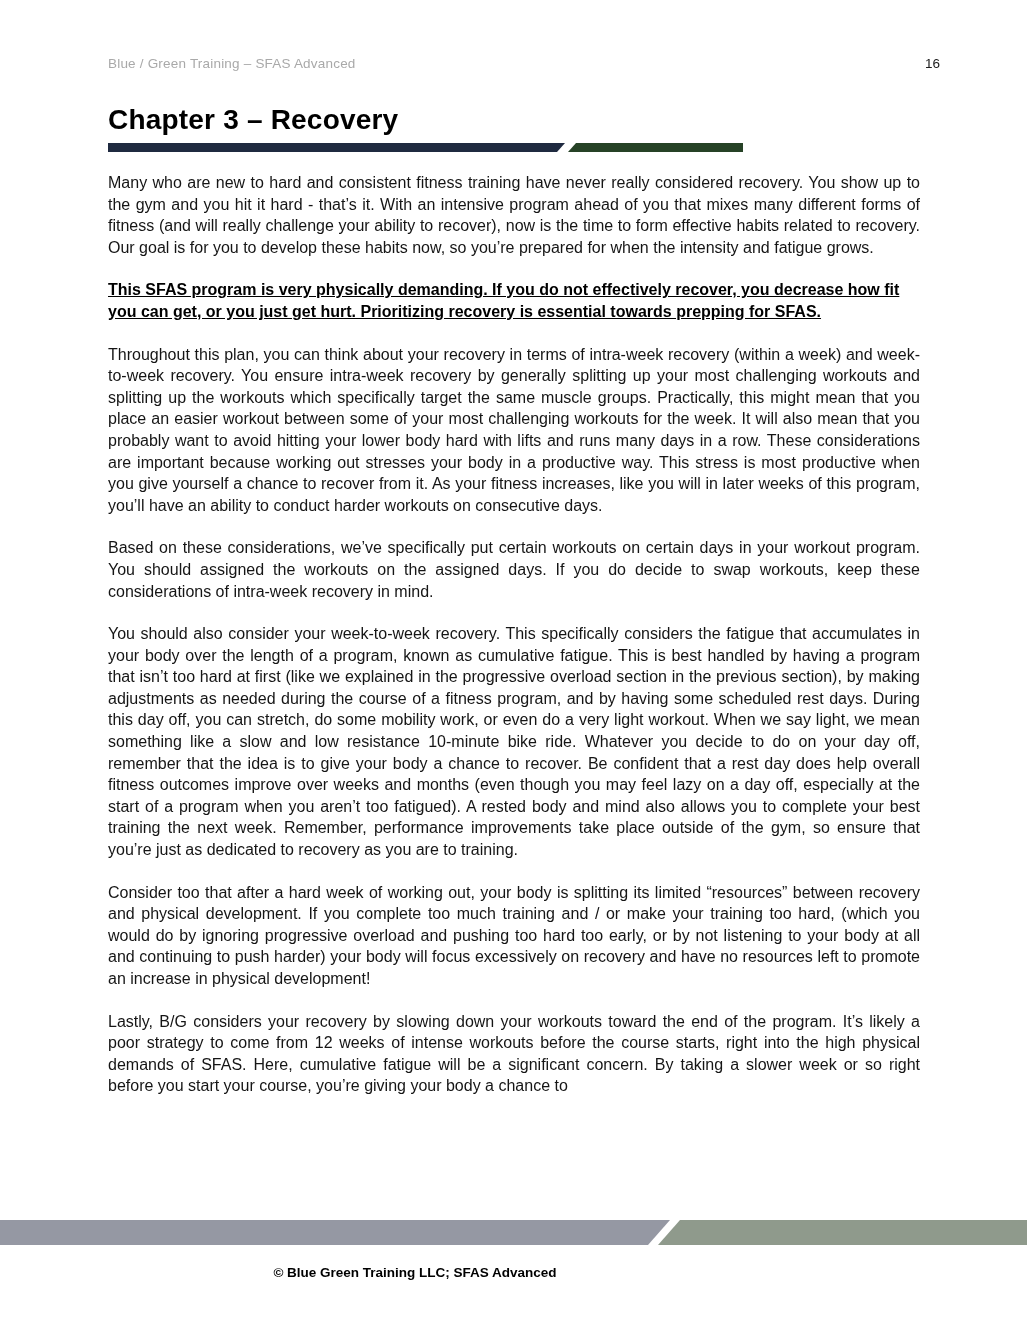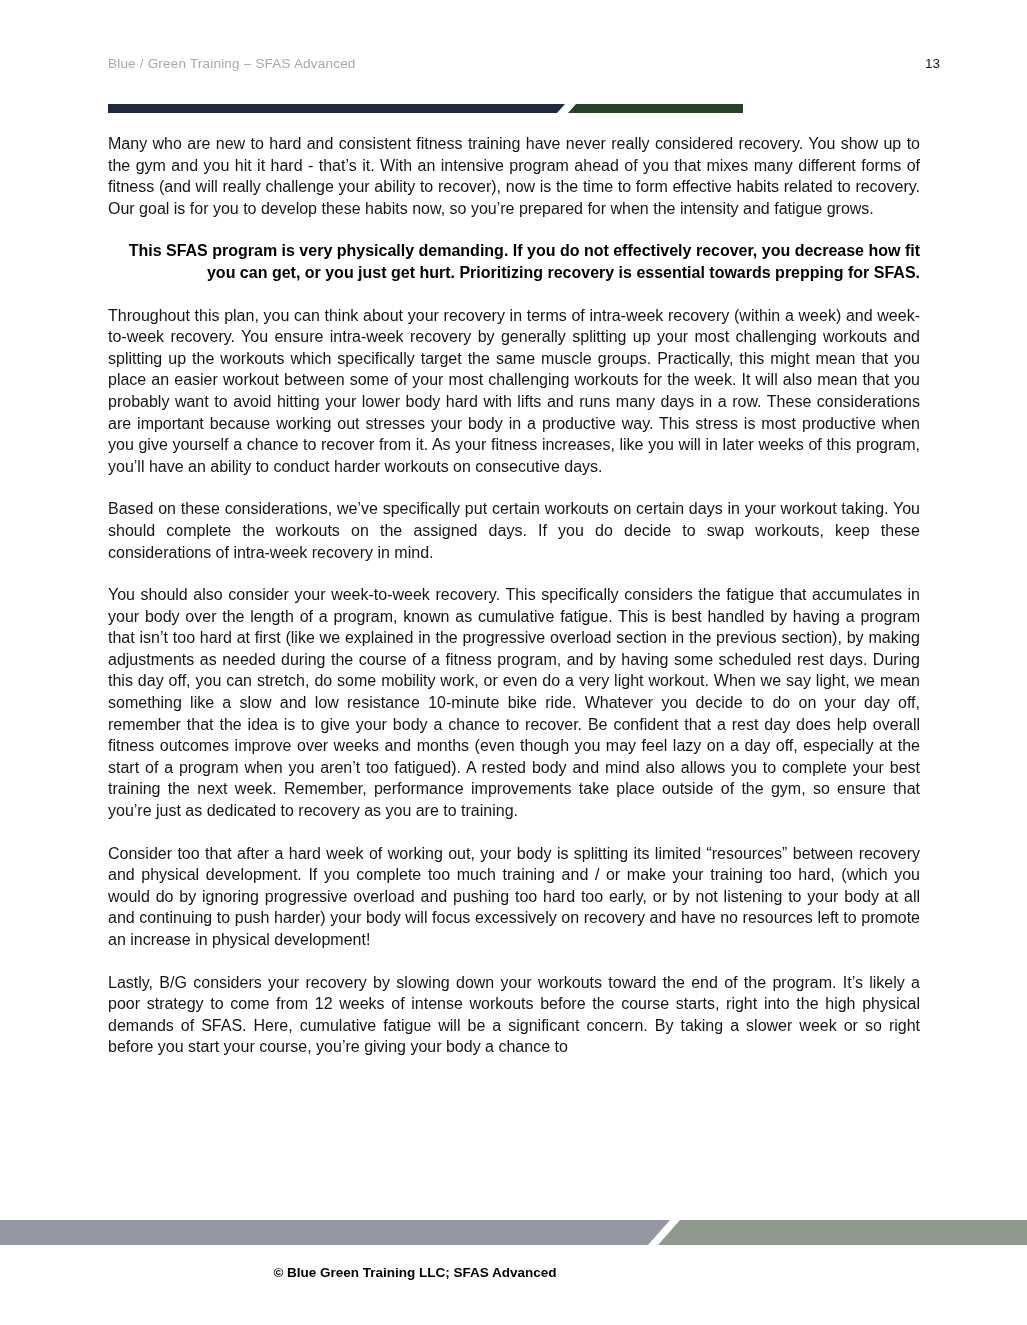--- a/index.html
+++ b/index.html
@@ -52,22 +52,23 @@
   }
   .body-text p {
     font-size: 16px;
     line-height: 21.6px;
     text-align: justify;
     margin: 18px 0 21px 0;
     color: #151515;
   }
   .body-text p.callout {
     font-weight: bold;
-    text-align: right;
+    text-align: left;
     color: #000000;
+    text-decoration: underline;
   }
   
   .footer-band { position: absolute; left: 0; top: 1220px; width: 1027px; height: 25px; }
   .footer-band .seg-gray {
     position: absolute; left: 0; top: 0; height: 25px; width: 670px;
     clip-path: polygon(0 0, 670px 0, 648px 100%, 0 100%);
   }
   .footer-band .seg-green {
     position: absolute; left: 658px; top: 0; height: 25px; width: 369px;
     clip-path: polygon(22px 0, 100% 0, 100% 100%, 0 100%);
@@ -81,35 +82,36 @@
     color: #000000;
   }
 </style>
 </head>
 <body>
 
 <div class="page">
 
   <div class="page-header">
     <span class="doc-title">Blue / Green Training – SFAS Advanced</span>
-    <span class="page-number">13</span>
+    <span class="page-number">16</span>
   </div>
 
   <div class="content">
+    <h1 class="chapter-title">Chapter 3 – Recovery</h1>
 
     <div class="title-bar">
       <div class="seg-navy" style="background: rgb(31, 42, 64);"></div>
       <div class="seg-green" style="background: rgb(38, 66, 38);"></div>
     </div>
 
     <div class="body-text">
       <p>Many who are new to hard and consistent fitness training have never really considered recovery. You show up to the gym and you hit it hard - that’s it. With an intensive program ahead of you that mixes many different forms of fitness (and will really challenge your ability to recover), now is the time to form effective habits related to recovery. Our goal is for you to develop these habits now, so you’re prepared for when the intensity and fatigue grows.</p>
       <p class="callout">This SFAS program is very physically demanding. If you do not effectively recover, you decrease how fit you can get, or you just get hurt. Prioritizing recovery is essential towards prepping for SFAS.</p>
       <p>Throughout this plan, you can think about your recovery in terms of intra-week recovery (within a week) and week-to-week recovery. You ensure intra-week recovery by generally splitting up your most challenging workouts and splitting up the workouts which specifically target the same muscle groups. Practically, this might mean that you place an easier workout between some of your most challenging workouts for the week. It will also mean that you probably want to avoid hitting your lower body hard with lifts and runs many days in a row. These considerations are important because working out stresses your body in a productive way. This stress is most productive when you give yourself a chance to recover from it. As your fitness increases, like you will in later weeks of this program, you’ll have an ability to conduct harder workouts on consecutive days.</p>
-      <p>Based on these considerations, we’ve specifically put certain workouts on certain days in your workout taking. You should complete the workouts on the assigned days. If you do decide to swap workouts, keep these considerations of intra-week recovery in mind.</p>
+      <p>Based on these considerations, we’ve specifically put certain workouts on certain days in your workout program. You should assigned the workouts on the assigned days. If you do decide to swap workouts, keep these considerations of intra-week recovery in mind.</p>
       <p>You should also consider your week-to-week recovery. This specifically considers the fatigue that accumulates in your body over the length of a program, known as cumulative fatigue. This is best handled by having a program that isn’t too hard at first (like we explained in the progressive overload section in the previous section), by making adjustments as needed during the course of a fitness program, and by having some scheduled rest days. During this day off, you can stretch, do some mobility work, or even do a very light workout. When we say light, we mean something like a slow and low resistance 10-minute bike ride. Whatever you decide to do on your day off, remember that the idea is to give your body a chance to recover. Be confident that a rest day does help overall fitness outcomes improve over weeks and months (even though you may feel lazy on a day off, especially at the start of a program when you aren’t too fatigued). A rested body and mind also allows you to complete your best training the next week. Remember, performance improvements take place outside of the gym, so ensure that you’re just as dedicated to recovery as you are to training.</p>
       <p>Consider too that after a hard week of working out, your body is splitting its limited “resources” between recovery and physical development. If you complete too much training and / or make your training too hard, (which you would do by ignoring progressive overload and pushing too hard too early, or by not listening to your body at all and continuing to push harder) your body will focus excessively on recovery and have no resources left to promote an increase in physical development!</p>
       <p>Lastly, B/G considers your recovery by slowing down your workouts toward the end of the program. It’s likely a poor strategy to come from 12 weeks of intense workouts before the course starts, right into the high physical demands of SFAS. Here, cumulative fatigue will be a significant concern. By taking a slower week or so right before you start your course, you’re giving your body a chance to</p>
     </div>
   </div>
 
   <div class="footer-band">
     <div class="seg-gray" style="background: rgb(149, 152, 163);"></div>
     <div class="seg-green" style="background: rgb(143, 154, 140);"></div>
   </div>

